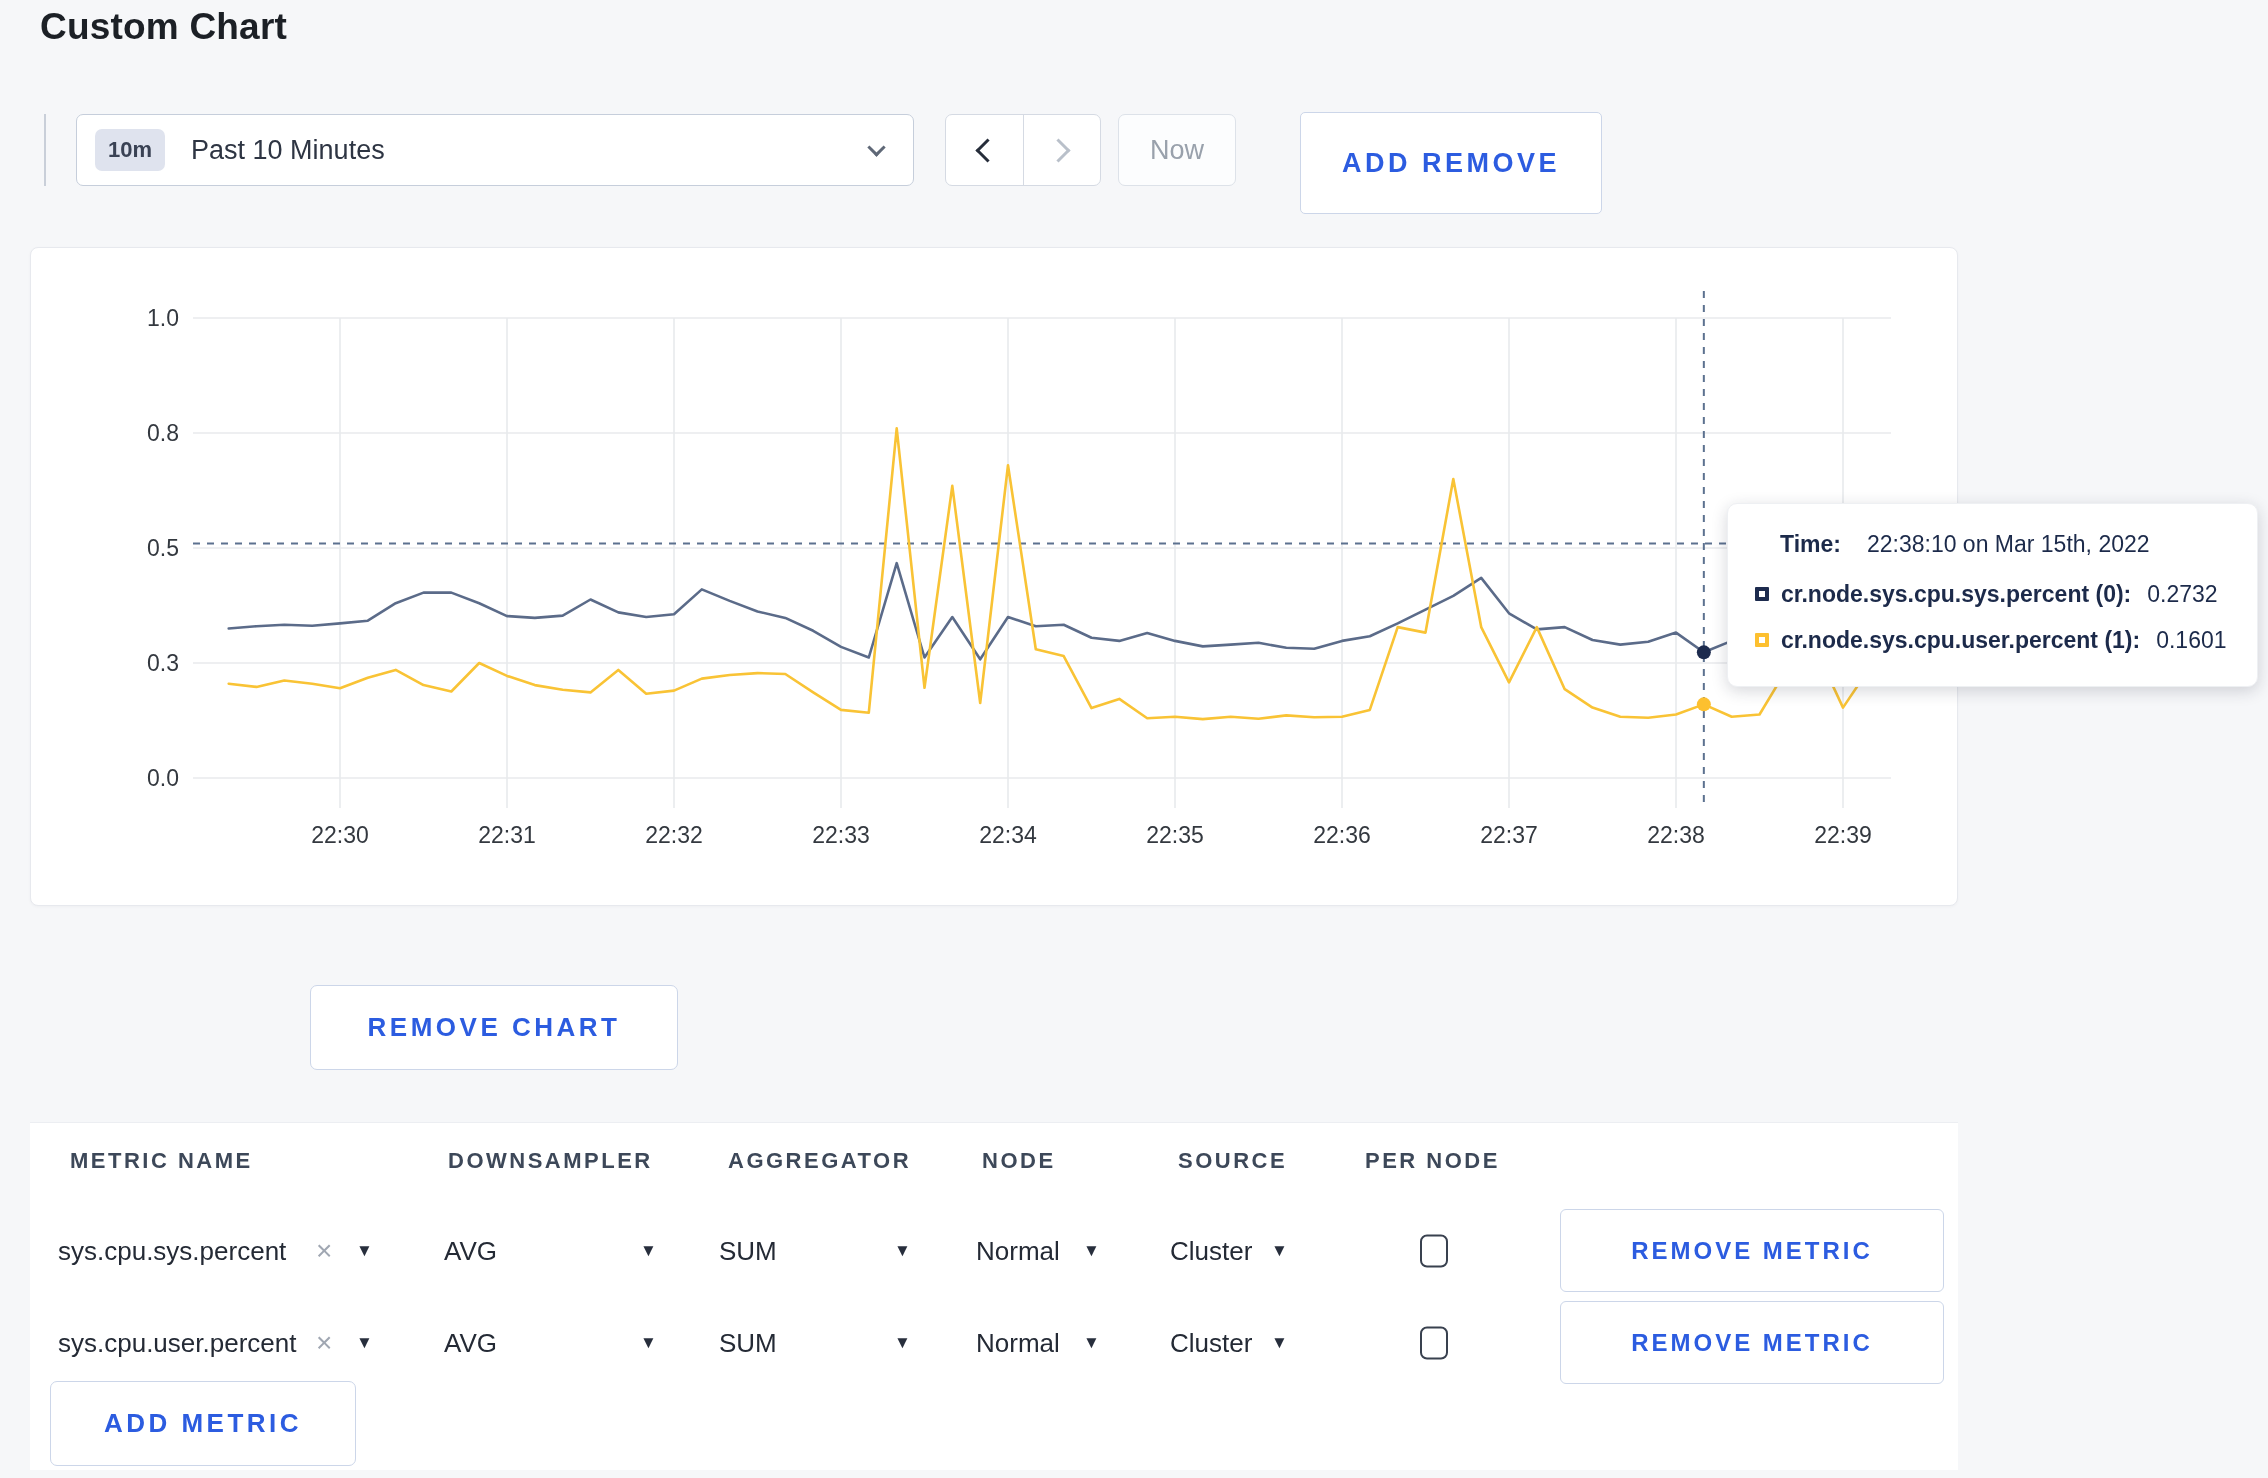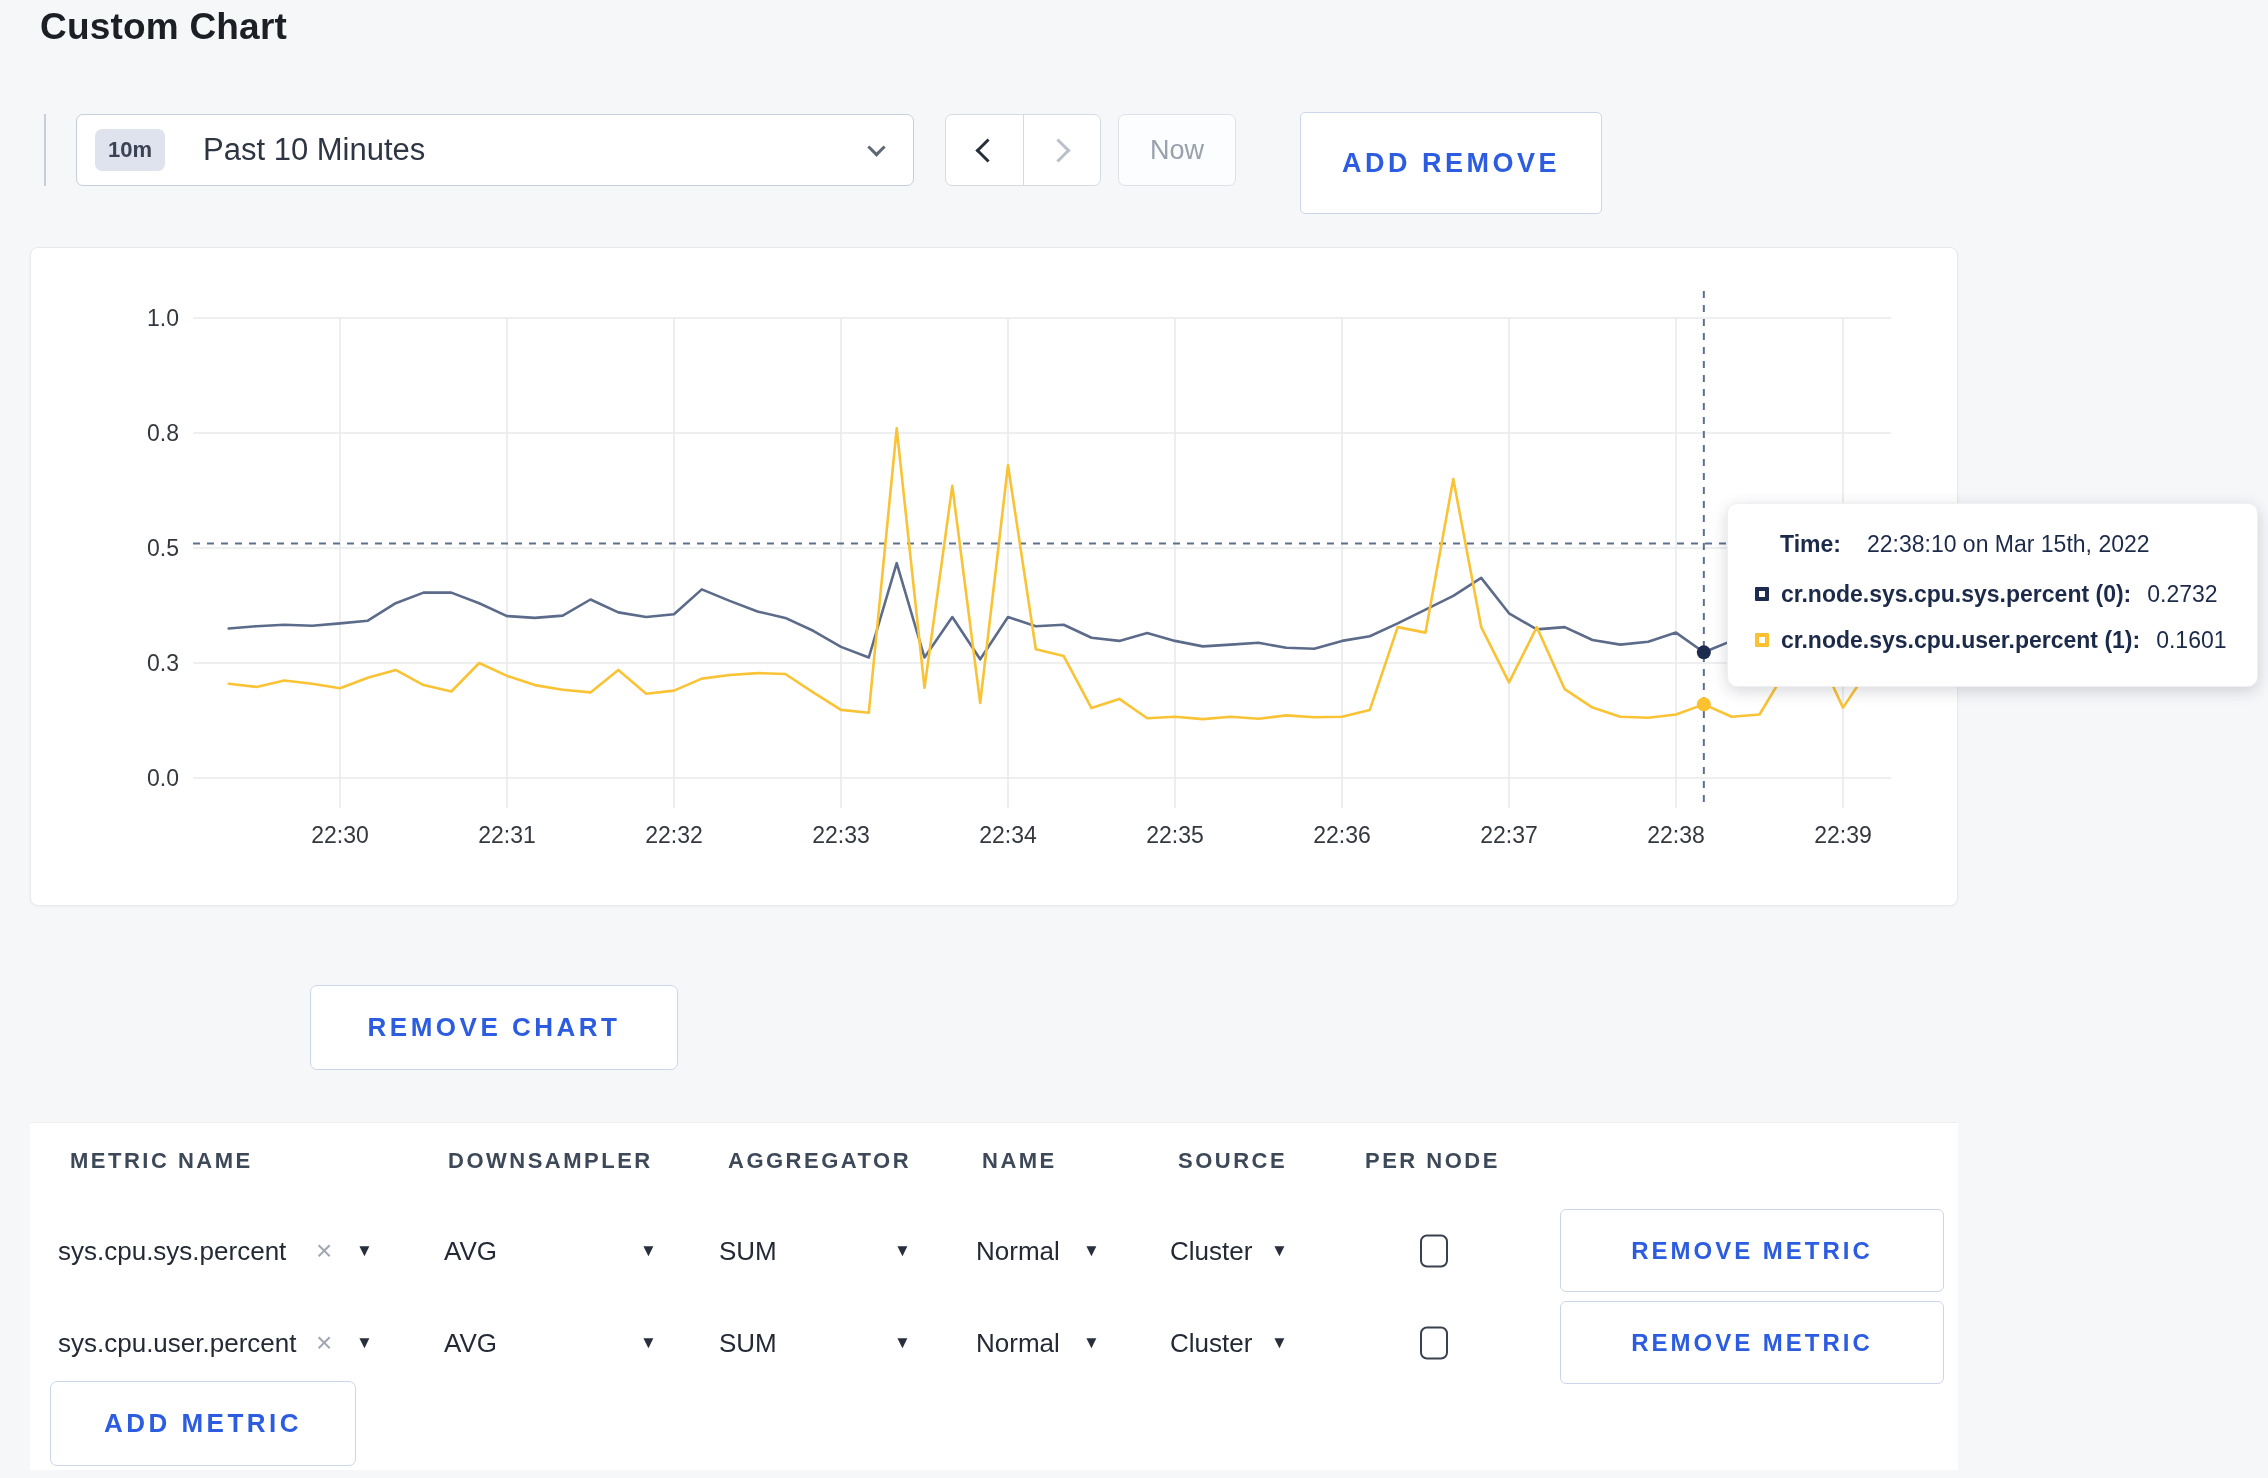--- a/index.html
+++ b/index.html
@@ -15,21 +15,21 @@
   .page-title{left:40px;top:6px;font-size:37px;font-weight:600;color:#1c2026;letter-spacing:.2px;}
   
   .left-rule{left:44px;top:114px;width:2px;height:72px;background:#c9cfd9;}
   .time-selector{
     left:76px;top:114px;width:838px;height:72px;background:#fff;
     border:1.5px solid #c6cedb;border-radius:7px;display:flex;align-items:center;
     padding:0 30px 0 18px;cursor:pointer;
   }
   .time-badge{background:#dfe3ee;color:#3a4254;font-weight:700;font-size:22px;
     padding:8px 13px;border-radius:7px;}
-  .time-label{font-size:31px;color:#2e3543;margin-left:38px;flex:1;}
+  .time-label{font-size:27px;color:#2e3543;margin-left:26px;flex:1;}
   .chev{display:inline-block;width:13px;height:13px;border-right:3px solid #5f6877;border-bottom:3px solid #5f6877;transform:rotate(45deg);margin-top:-6px;}
   .pager{left:945px;top:114px;width:156px;height:72px;background:#fff;border:1.5px solid #d5dae3;border-radius:7px;display:flex;}
   .pager-btn{flex:1;display:flex;align-items:center;justify-content:center;cursor:pointer;}
   .pager-btn:first-child{border-right:1.5px solid #d5dae3;}
   .chev-left{width:17px;height:17px;border-left:3.5px solid #262d3a;border-bottom:3.5px solid #262d3a;transform:rotate(45deg);margin-left:6px;}
   .chev-right{width:17px;height:17px;border-right:3.5px solid #b9c0ca;border-top:3.5px solid #b9c0ca;transform:rotate(45deg);margin-right:6px;}
   .now-btn{left:1118px;top:114px;width:118px;height:72px;background:#fcfdfe;border:1.5px solid #dde2e9;border-radius:7px;
     color:#99a1ac;font-size:27px;display:flex;align-items:center;justify-content:center;cursor:pointer;}
   .btn-blue{
     background:#fff;border:1.5px solid #ccd6e9;border-radius:5px;color:#2c5ce0;
@@ -157,21 +157,21 @@
       </div>
   </div>
 
   <div class="abs btn-blue remove-chart">REMOVE CHART</div>
 
   <div class="abs table-card">
     <div id="table-headers">
         <div class="th" style="left: 40px;">METRIC NAME</div>
         <div class="th" style="left: 418px;">DOWNSAMPLER</div>
         <div class="th" style="left: 698px;">AGGREGATOR</div>
-        <div class="th" style="left: 952px;">NAME</div>
+        <div class="th" style="left: 952px;">NODE</div>
         <div class="th" style="left: 1148px;">SOURCE</div>
         <div class="th" style="left: 1335px;">PER NODE</div>
       </div>
     <div id="table-rows">
         <div class="mrow" style="top: 82px;">
           <span class="cell" style="left:28px">sys.cpu.sys.percent</span>
           <span class="close-x" style="left:286px">×</span>
           <span class="caret" style="left:326px">▼</span>
           <span class="cell" style="left:414px">AVG</span>
           <span class="caret" style="left:610px">▼</span>

